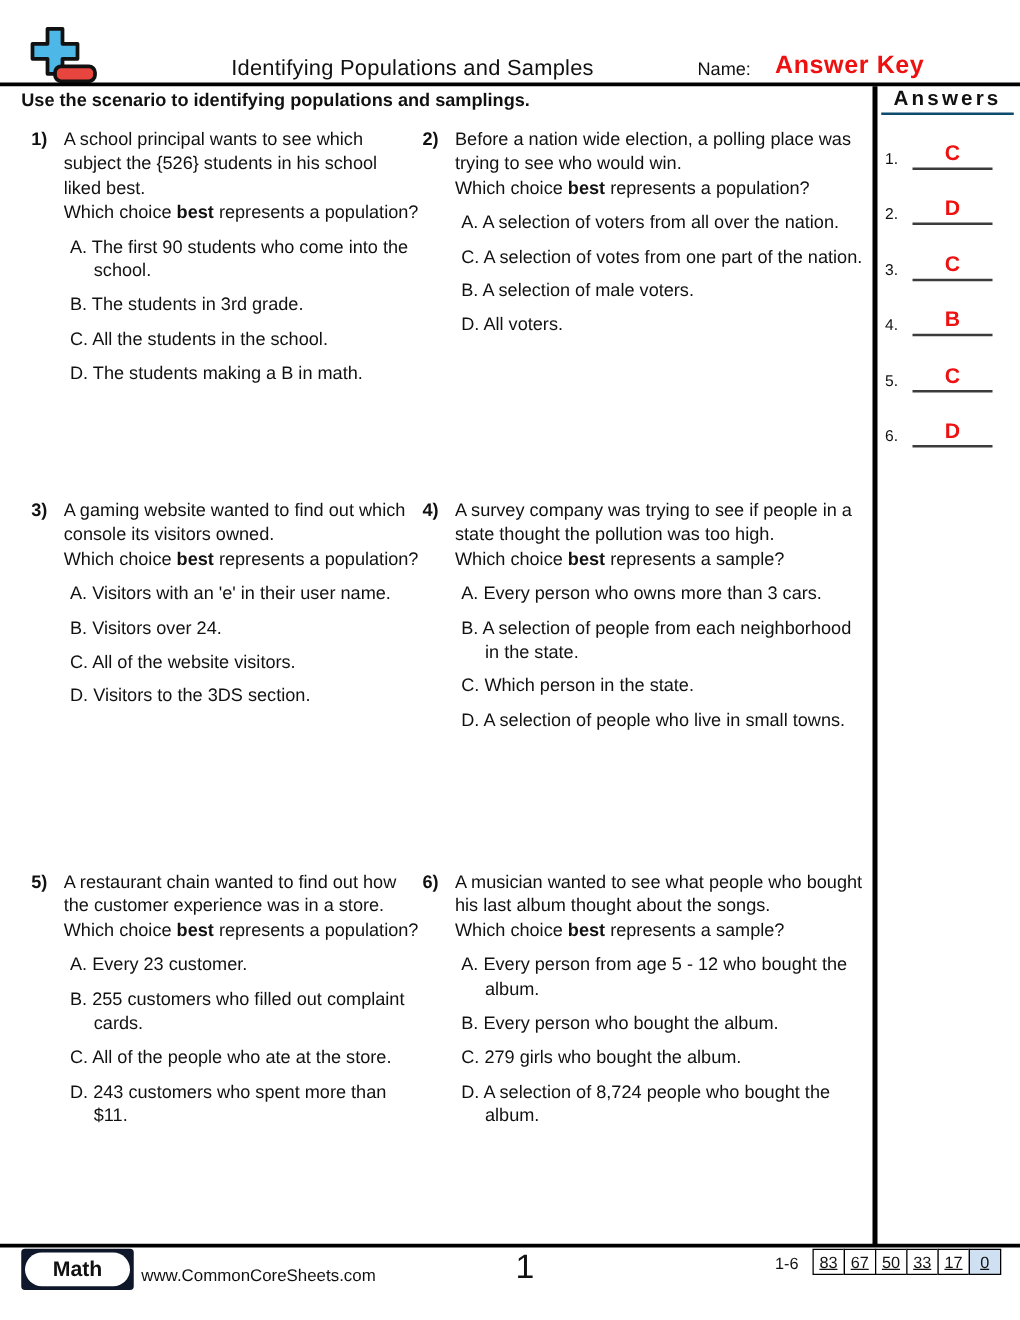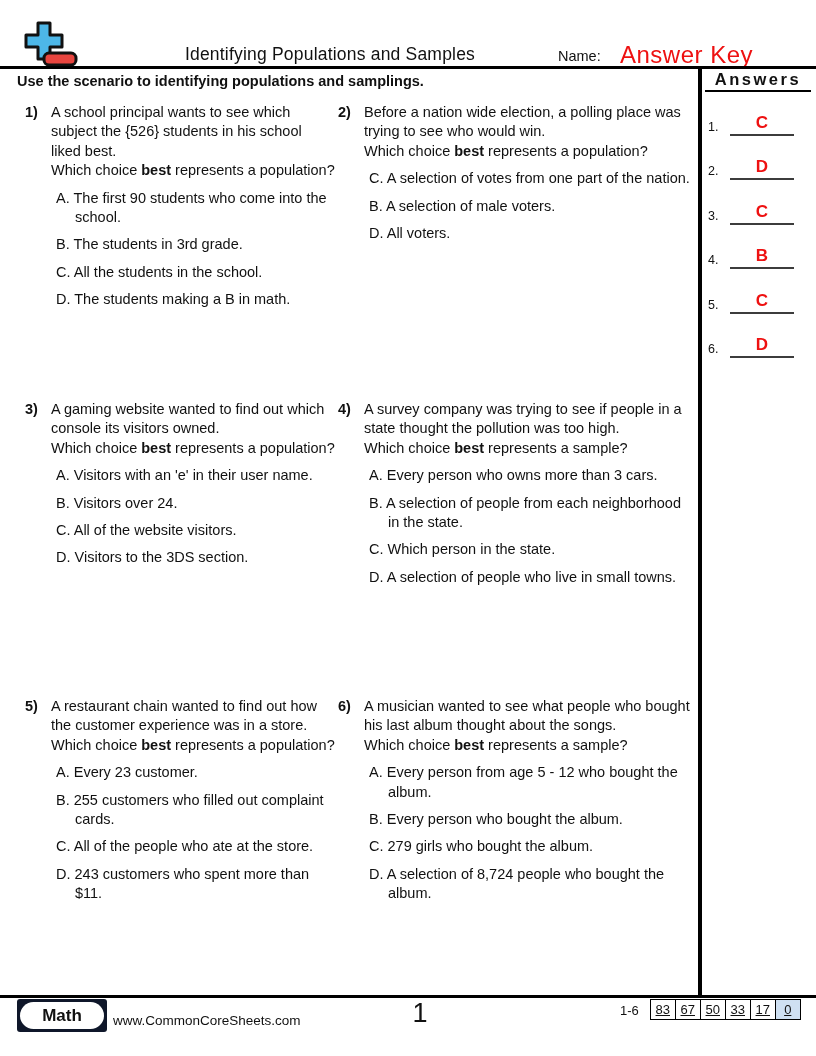--- a/index.html
+++ b/index.html
@@ -13,29 +13,29 @@
   html,body{background:#fff;}
   body{font-family:"Liberation Sans",sans-serif;color:var(--ink);}
   .page{position:relative;width:816px;height:1056px;background:#fff;overflow:hidden;}
 
   
   .header-rule{position:absolute;left:0;top:66px;width:816px;height:3px;background:#000;}
   .logo{position:absolute;left:22px;top:21px;}
   .page-title{position:absolute;left:0;top:44px;width:660px;text-align:center;
     font-size:17.5px;letter-spacing:.2px;}
   .name-label{position:absolute;left:558px;top:48px;font-size:14.5px;}
-  .name-value{position:absolute;left:620px;top:41px;font-size:24px;font-weight:normal;
+  .name-value{position:absolute;left:620px;top:41px;font-size:20px;font-weight:bold;
     color:var(--answer_red);letter-spacing:.5px;}
   .instruction{position:absolute;left:17px;top:73px;font-size:14.5px;font-weight:bold;}
 
   
   .answers-divider{position:absolute;left:698px;top:69px;height:928px;width:3px;
     border-left:2px solid #000;border-right:2px solid #000;}
   .answers-title{position:absolute;left:705px;top:70px;width:106px;text-align:center;
-    font-size:16.5px;font-weight:bold;letter-spacing:2.5px;border-bottom:2px solid #000000;
+    font-size:16.5px;font-weight:bold;letter-spacing:2.5px;border-bottom:2px solid #0c4a6e;
     padding-bottom:1px;}
   .ans-item{position:absolute;left:708px;display:flex;align-items:flex-end;}
   .ans-num{font-size:12.5px;width:18px;padding-bottom:2px;}
   .ans-letter{width:64px;margin-left:4px;text-align:center;font-size:17px;font-weight:bold;
     color:var(--answer_red);border-bottom:2px solid #3c3c3c;height:24px;line-height:22px;}
 
   
   .questions{position:absolute;left:25px;top:103px;width:672px;display:grid;
     grid-template-columns:313px 359px;grid-template-rows:297px 297px auto;}
   .question{display:flex;align-items:flex-start;font-size:14.5px;line-height:19.4px;}
@@ -122,20 +122,21 @@
         </div>
       </div>
     </div>
 
     <div class="question col2">
       <span class="q-num">2)</span>
       <div class="q-content">
         <div>Before a nation wide election, a polling place was trying to see who would win.</div>
         <div><span>Which choice </span><b>best</b><span> represents a population?</span></div>
         <div class="choices">
+          <div class="choice">A. A selection of voters from all over the nation.</div>
           <div class="choice">C. A selection of votes from one part of the nation.</div>
           <div class="choice">B. A selection of male voters.</div>
           <div class="choice">D. All voters.</div>
         </div>
       </div>
     </div>
 
     <div class="question col1">
       <span class="q-num">3)</span>
       <div class="q-content">

